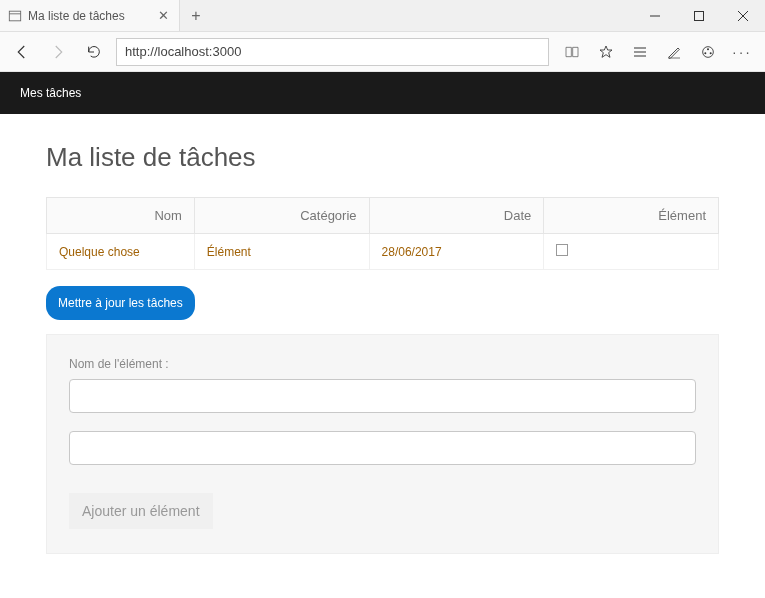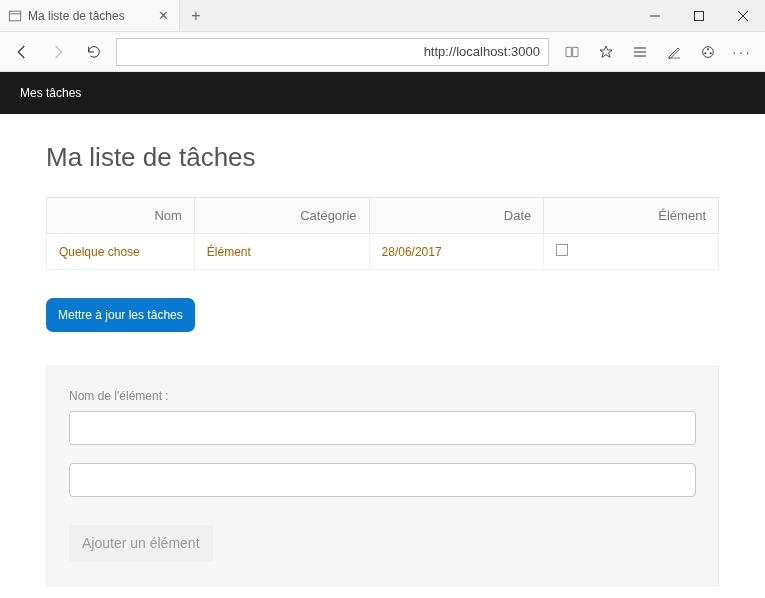--- a/index.html
+++ b/index.html
@@ -54,21 +54,21 @@
   }
   .tb-btn.disabled { color: #bbb; }
   .addr {
     flex: 1;
     height: 28px;
     border: 1px solid #ccc;
     background: #fff;
     padding: 0 8px;
     font-size: 13px;
     color: #444;
-    display:flex; align-items:center;justify-content:flex-end;
+    display:flex; align-items:center;
   }
   .tb-right { display:flex; gap:4px; align-items:center; }
   .tb-right .tb-btn { width:30px; }
   .app-bar {
     background: #1a1a1a;
     color: #fff;
     padding: 14px 20px;
     font-size: 12px;
   }
   .content {
@@ -104,35 +104,35 @@
   .col-name{width:22%}
   .col-cat{width:26%}
   .col-date{width:26%}
   .col-done{width:26%}
   .checkbox {
     width: 12px; height: 12px;
     border: 1px solid #999;
     display:inline-block;
   }
   .btn-primary {
-    margin-top: 28px;
+    margin-top: 16px;
     background: #0b78d0;
     color: #fff;
     border: none;
     padding: 10px 12px;
     font-size: 12px;
     cursor: pointer;
     max-width: 152px;
     overflow: hidden;
     white-space: nowrap;
     display: inline-block;
-    border-radius: 7px;
+    border-radius: 14px;
   }
   .form-panel {
-    margin-top: 34px;
+    margin-top: 14px;
     background: #f6f6f6;
     border: 1px solid #eee;
     padding: 22px 22px 24px 22px;
   }
   .form-panel label {
     display:block;
     font-size: 12px;
     color: #888;
     margin-bottom: 8px;
   }

